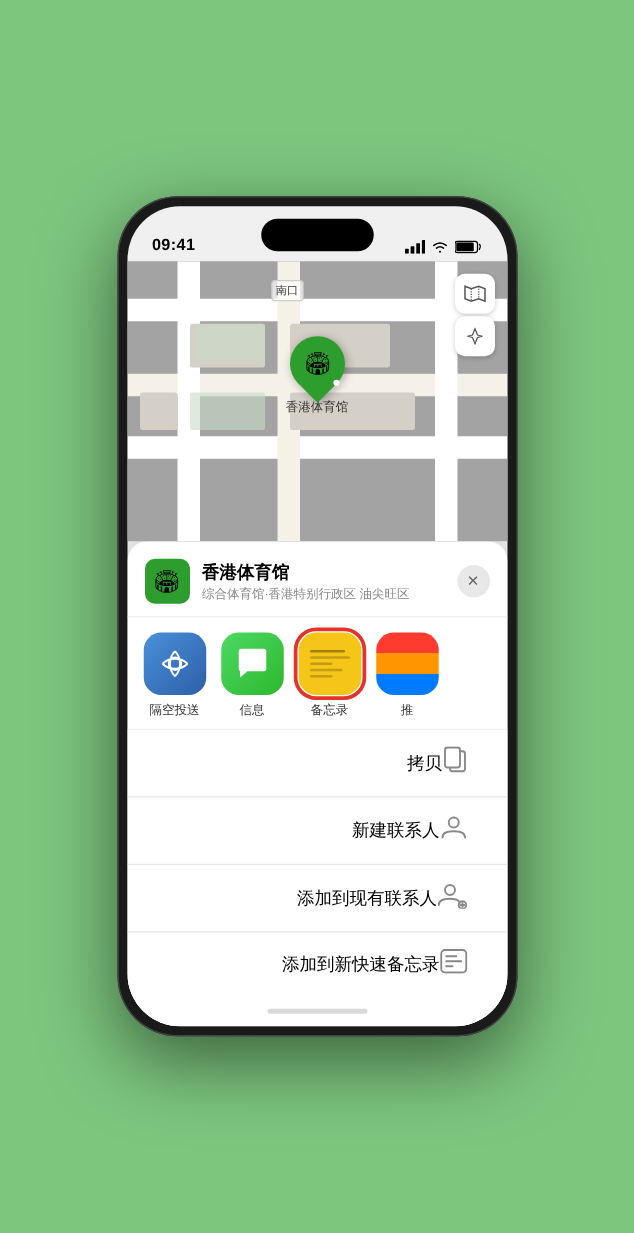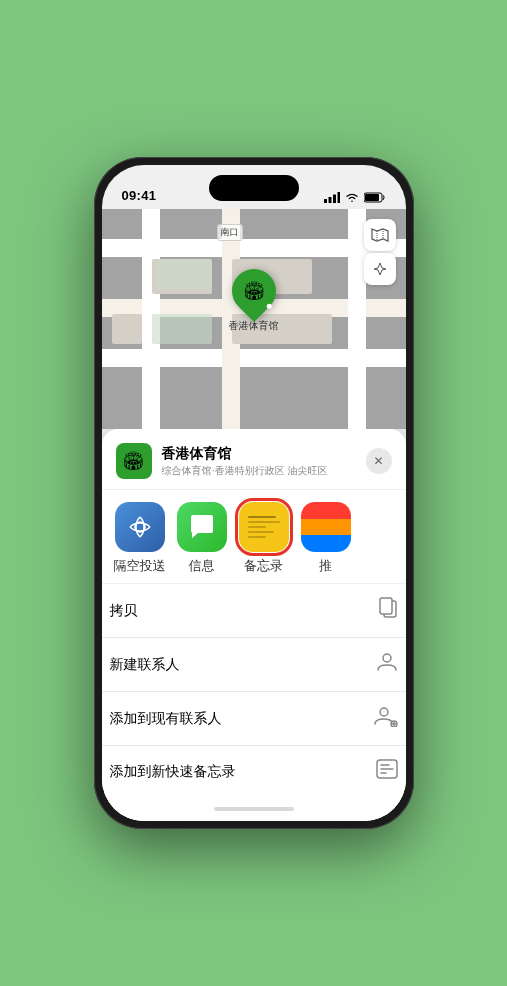--- a/index.html
+++ b/index.html
@@ -302,21 +302,21 @@
       outline-offset: 1px;
       border-radius: 14px;
     }
 
     .share-icon.more {
       background: linear-gradient(180deg, #ff3b30 33%, #ff9500 33%, #ff9500 66%, #007aff 66%);
       border-radius: 14px;
     }
 
     .share-label {
-      font-size: 13px;
+      font-size: 10px;
       color: #333;
       text-align: center;
     }
 
     
     .notes-lines {
       display: flex;
       flex-direction: column;
       gap: 3px;
       padding: 6px 6px;
@@ -338,22 +338,22 @@
     }
 
     
     .action-list {
       background: #fff;
     }
 
     .action-item {
       display: flex;
       align-items: center;
-      justify-content: space-between;
-      padding: 13px 8px;
+      justify-content: flex-end;
+      padding: 13px 32px;
       border-bottom: 0.5px solid #e8e8e8;
     }
 
     .action-item:last-child {
       border-bottom: none;
     }
 
     .action-label {
       font-size: 14px;
       color: #000;

